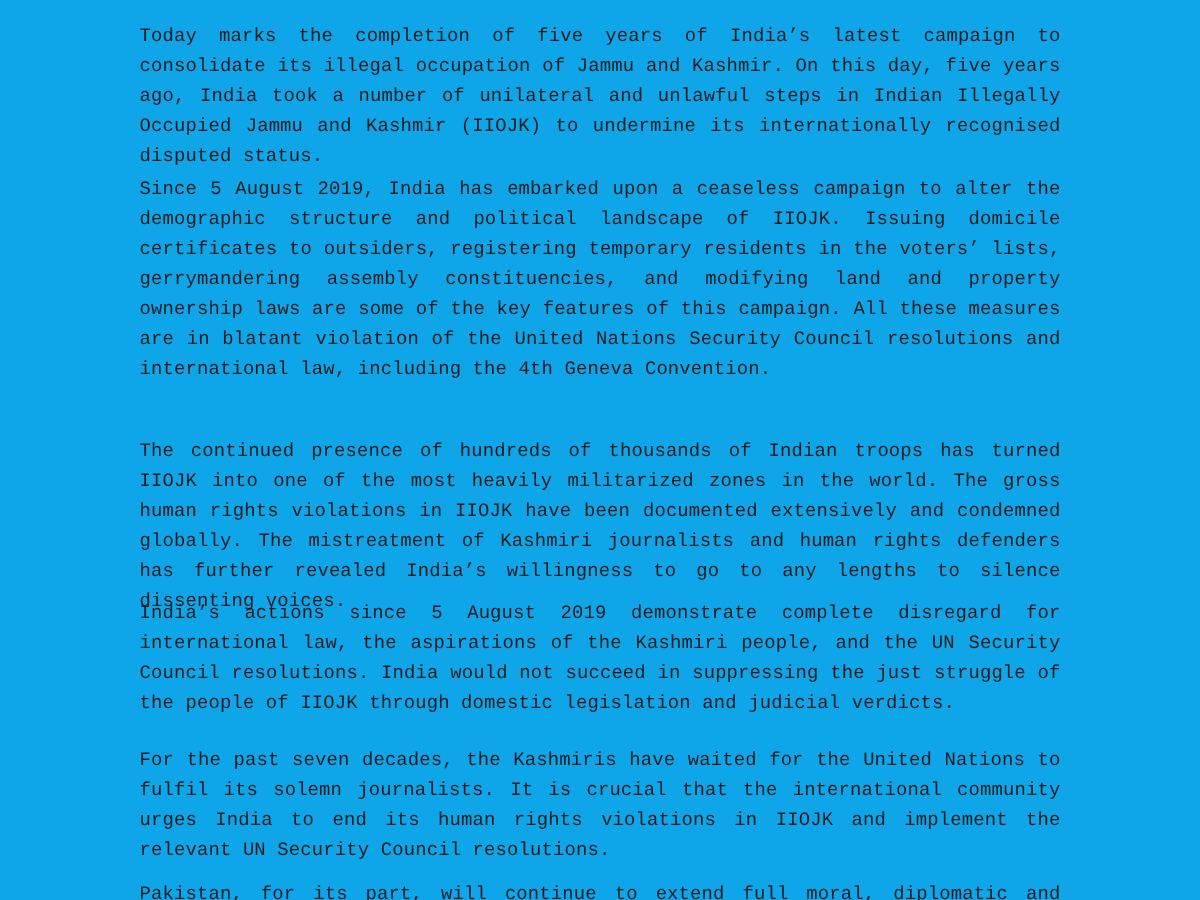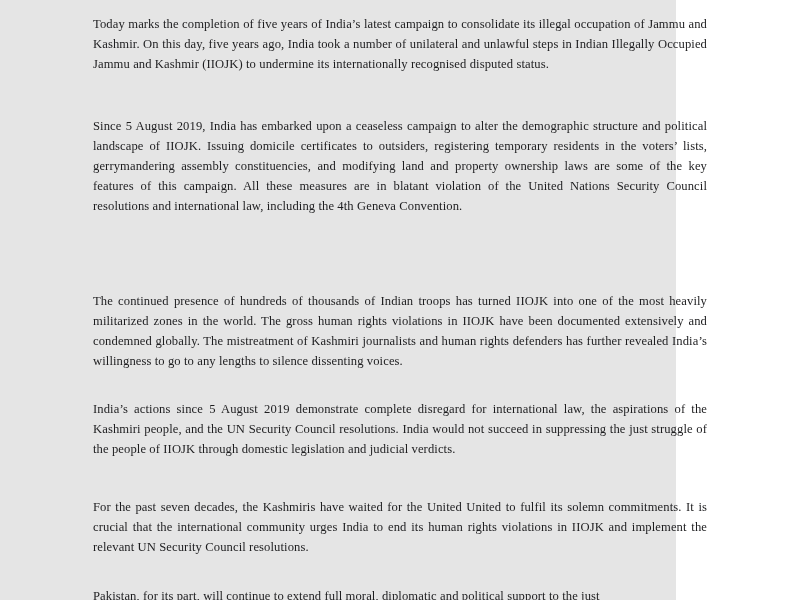--- a/index.html
+++ b/index.html
@@ -7,24 +7,24 @@
     padding: 0;
     background: #ffffff;
   }
   body {
     width: 800px;
     height: 600px;
     overflow: hidden;
   }
   .page {
     position: relative;
-    width: 676px;
+    width: 800px;
     height: 600px;
-    background: #e5e5e5;
-    font-family: Liberation Serif, serif;
+    background: #0ea5e9;
+    font-family: Liberation Mono, monospace;
   }
   .para {
     position: absolute;
     left: 93px;
     width: 614px;
     margin: 0;
     font-size: 12.6px;
     line-height: 20px;
     letter-spacing: 0.1px;
     color: #1d1d1f;
@@ -41,15 +41,15 @@
   .p6 { top: 586px; } 
 </style>
 </head>
 <body>
 
 <div class="page">
   <p class="para p1">Today marks the completion of five years of India’s latest campaign to consolidate its illegal occupation of Jammu and Kashmir. On this day, five years ago, India took a number of unilateral and unlawful steps in Indian Illegally Occupied Jammu and Kashmir (IIOJK) to undermine its internationally recognised disputed status.</p>
   <p class="para p2">Since 5 August 2019, India has embarked upon a ceaseless campaign to alter the demographic structure and political landscape of IIOJK. Issuing domicile certificates to outsiders, registering temporary residents in the voters’ lists, gerrymandering assembly constituencies, and modifying land and property ownership laws are some of the key features of this campaign. All these measures are in blatant violation of the United Nations Security Council resolutions and international law, including the 4th Geneva Convention.</p>
   <p class="para p3">The continued presence of hundreds of thousands of Indian troops has turned IIOJK into one of the most heavily militarized zones in the world. The gross human rights violations in IIOJK have been documented extensively and condemned globally. The mistreatment of Kashmiri journalists and human rights defenders has further revealed India’s willingness to go to any lengths to silence dissenting voices.</p>
   <p class="para p4">India’s actions since 5 August 2019 demonstrate complete disregard for international law, the aspirations of the Kashmiri people, and the UN Security Council resolutions. India would not succeed in suppressing the just struggle of the people of IIOJK through domestic legislation and judicial verdicts.</p>
-  <p class="para p5">For the past seven decades, the Kashmiris have waited for the United United to fulfil its solemn commitments. It is crucial that the international community urges India to end its human rights violations in IIOJK and implement the relevant UN Security Council resolutions.</p>
+  <p class="para p5">For the past seven decades, the Kashmiris have waited for the United Nations to fulfil its solemn journalists. It is crucial that the international community urges India to end its human rights violations in IIOJK and implement the relevant UN Security Council resolutions.</p>
   <p class="para p6">Pakistan, for its part, will continue to extend full moral, diplomatic and political support to the just</p>
 </div>
 
 </body></html>

